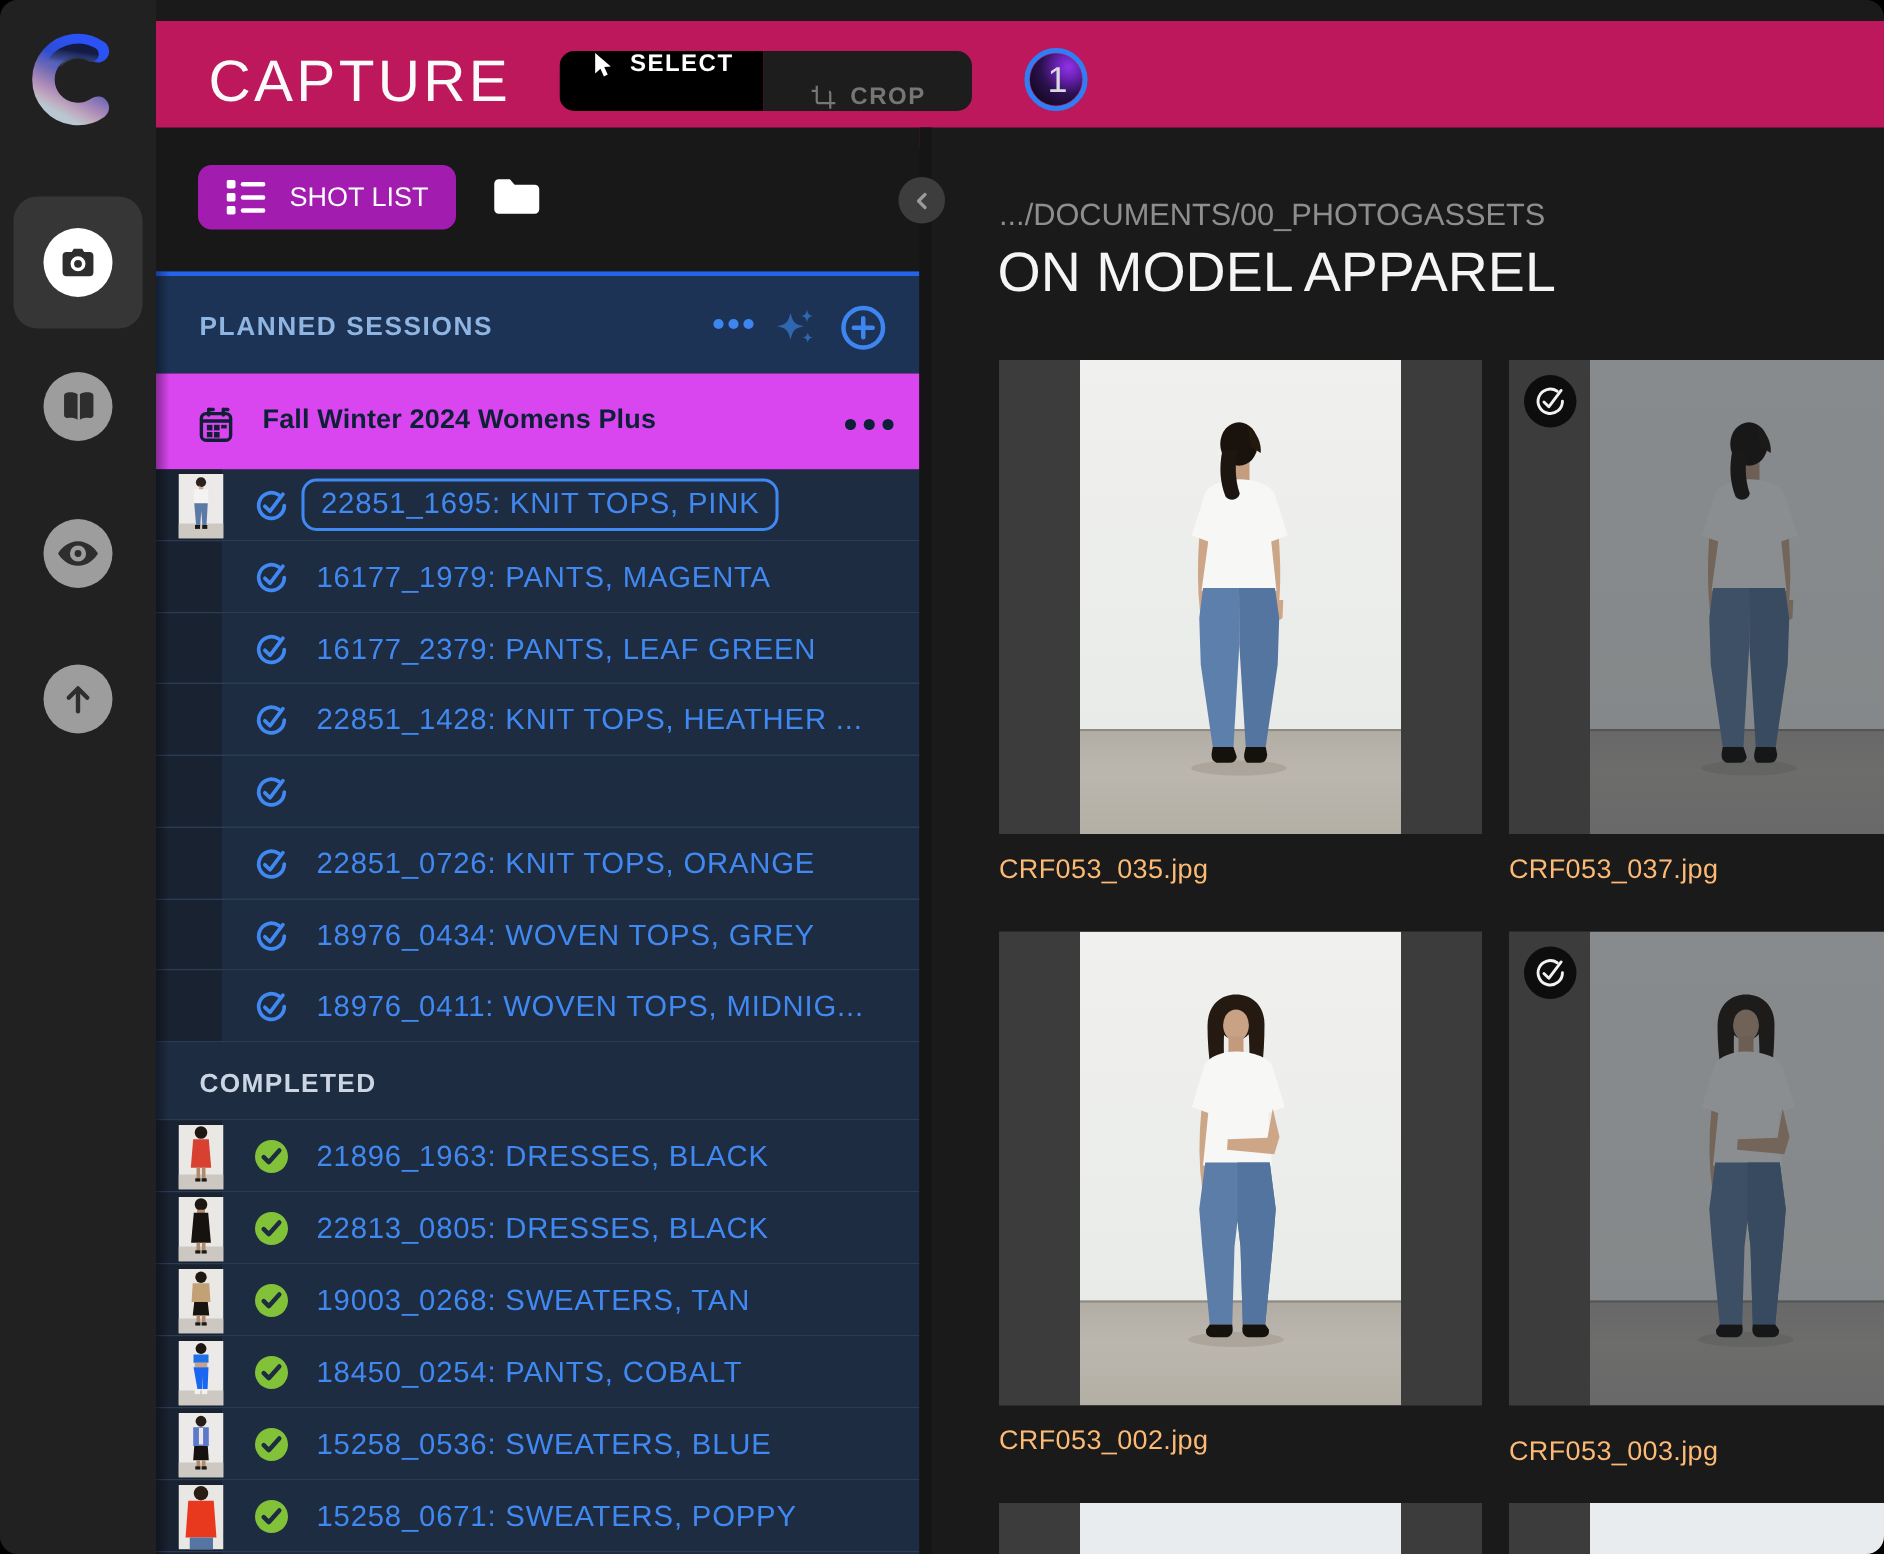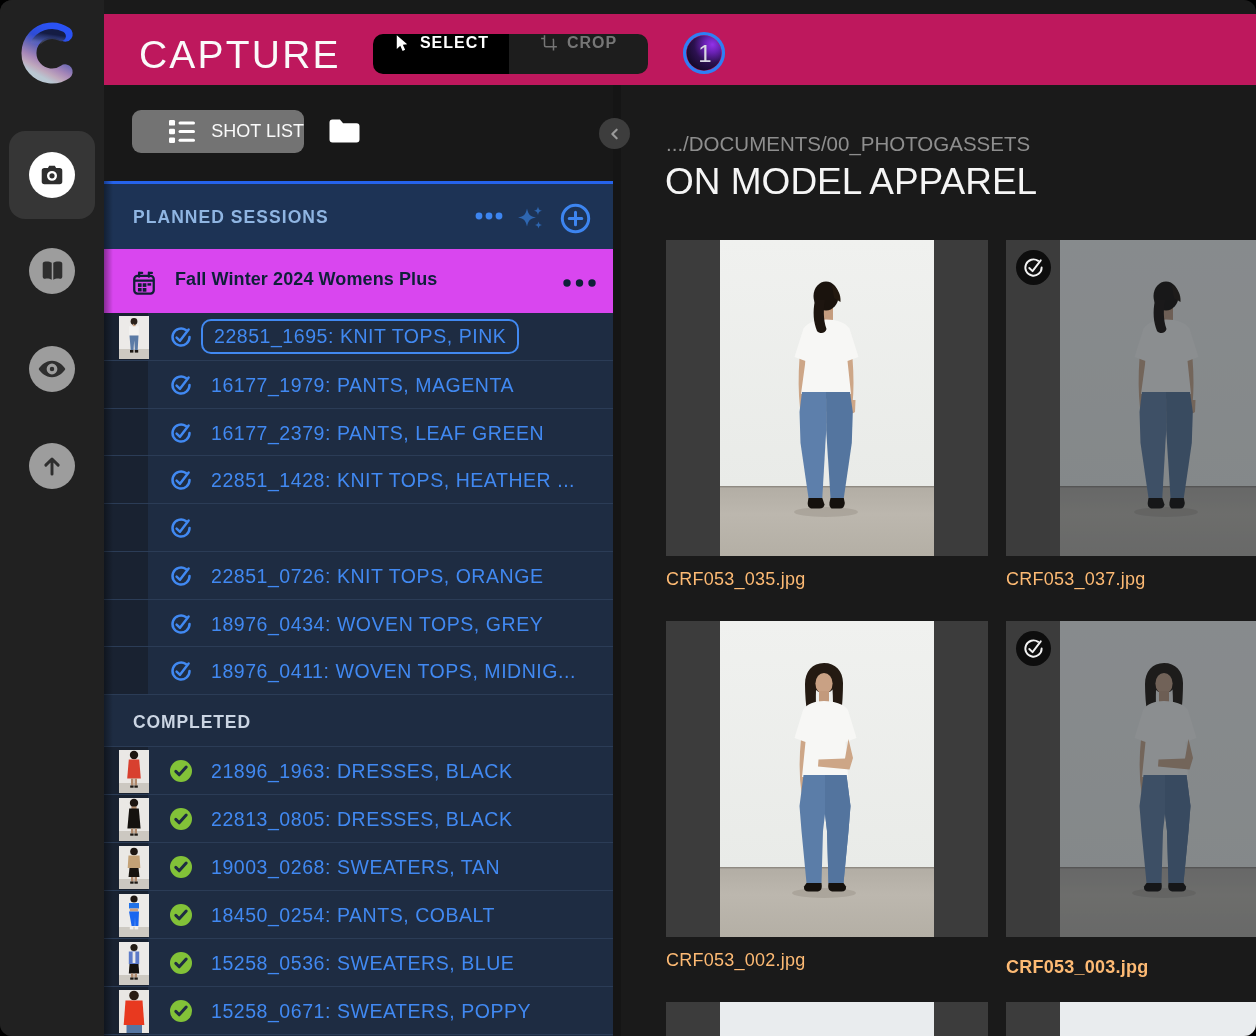--- a/index.html
+++ b/index.html
@@ -10,28 +10,28 @@
   
   .sidebar{left:0;top:0;width:104px;height:1036px;background:#212121;}
   .cam-box{left:9px;top:131px;width:86px;height:88px;border-radius:16px;background:#363636;}
   .ic-circle{width:46px;height:46px;border-radius:50%;left:29px;display:flex;align-items:center;justify-content:center;}
   
   .topbar{left:104px;top:14px;width:1236px;height:85px;background:#be185d;}
   .capture{left:35px;top:19px;font-size:39px;font-weight:400;letter-spacing:2.2px;color:#fafafa;}
   .segctl{left:269px;top:20px;width:275px;height:40px;border-radius:10px;overflow:hidden;display:flex;}
   .seg-l{width:136px;height:40px;background:#000;display:flex;align-items:flex-start;justify-content:center;gap:9px;
          color:#fff;font-size:16px;font-weight:700;letter-spacing:1px;}
-  .seg-r{width:139px;height:40px;background:#1d1d1d;display:flex;align-items:flex-start;justify-content:center;gap:9px;
+  .seg-r{width:139px;height:40px;background:#1d1d1d;display:flex;align-items:flex-end;justify-content:center;gap:9px;
          color:#767676;font-size:16px;font-weight:700;letter-spacing:1px;}
   .onelogo{left:576px;top:15px;width:48px;height:48px;}
   
   .panel{left:104px;top:85px;width:509px;height:951px;background:#181818;}
-  .shotbtn{left:28px;top:25px;width:172px;height:43px;border-radius:9px;background:#737373;
+  .shotbtn{left:28px;top:25px;width:172px;height:43px;border-radius:9px;background:#a21caf;
            display:flex;align-items:center;gap:16px;padding-left:19px;
-           color:#fafafa;font-size:18px;font-weight:400;letter-spacing:0;justify-content:flex-end;}
+           color:#fafafa;font-size:18px;font-weight:400;letter-spacing:0;}
   .folder{left:224px;top:33px;}
   .psbar{left:0;top:96px;width:509px;height:68px;background:#1d3355;border-top:3px solid #2563eb;}
   .pstext{left:29px;top:23px;color:#8fb5e2;font-size:17.5px;font-weight:700;letter-spacing:1.05px;}
   .fwrow{left:0;top:164px;width:509px;height:64px;background:#d946ef;}
   .fwtext{left:71px;top:20px;color:#0e2038;font-size:18px;font-weight:700;letter-spacing:0.1px;}
   .rows{left:0;top:228px;width:509px;}
   .rows>.srow:nth-of-type(-n+8){height:47.75px;text-align:right;}
   .srow{position:relative;width:509px;height:48px;background:#1e2c42;border-bottom:1px solid #2b3c56;}
   .srow .thumbcol{position:absolute;left:0;top:0;width:44px;height:100%;background:#192231;}
   .srow .thumb{position:absolute;left:14.5px;top:2.5px;width:30px;height:43px;}
@@ -468,21 +468,21 @@
         </svg>
       <div class="tintov"></div>
       <div class="badge">
           <svg width="21" height="21" viewBox="0 0 24 24" fill="none" stroke="#f2f2f2" stroke-width="2.2" stroke-linecap="round" stroke-linejoin="round">
             <path d="M17.3 4.4 A9.3 9.3 0 1 0 21.3 12"></path>
             <path d="M7.2 12.6 10.9 16.2 20.3 3.8"></path>
           </svg>
         </div>
     </div>
     <div class="abs cap" style="left:53px;top:865px;">CRF053_002.jpg</div>
-    <div class="abs cap" style="left:393px;top:872px;font-weight:bold;">CRF053_003.jpg</div>
+    <div class="abs cap" style="left:393px;top:872px;">CRF053_003.jpg</div>
 
     <div class="card" style="left:53px;top:917px;height:34px;">
       <svg class="ph" style="height:316px" viewBox="0 0 214 316">
           <use href="#pempty"></use>
         </svg>
     </div>
     <div class="card" style="left:393px;top:917px;height:34px;">
       <svg class="ph" style="height:316px" viewBox="0 0 214 316">
           <use href="#pempty"></use>
         </svg>

